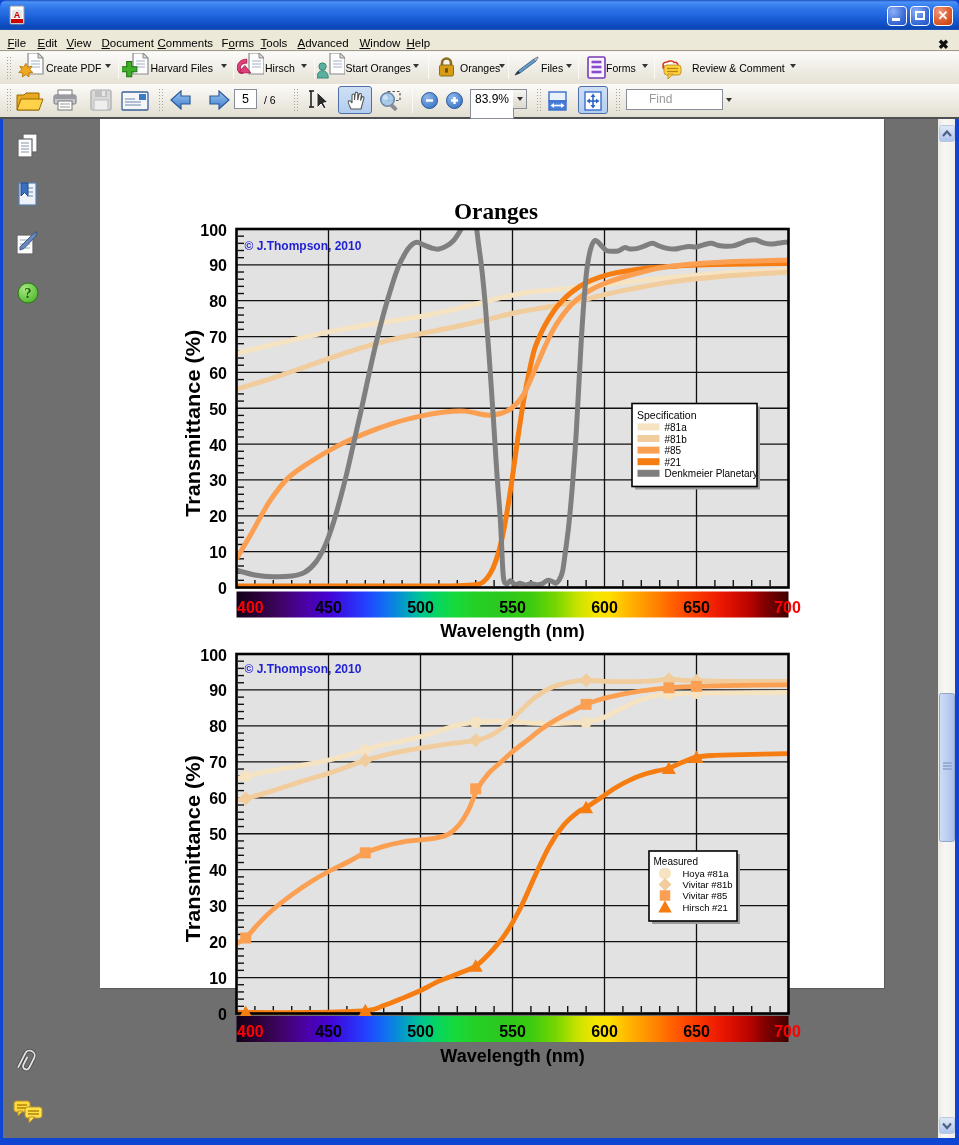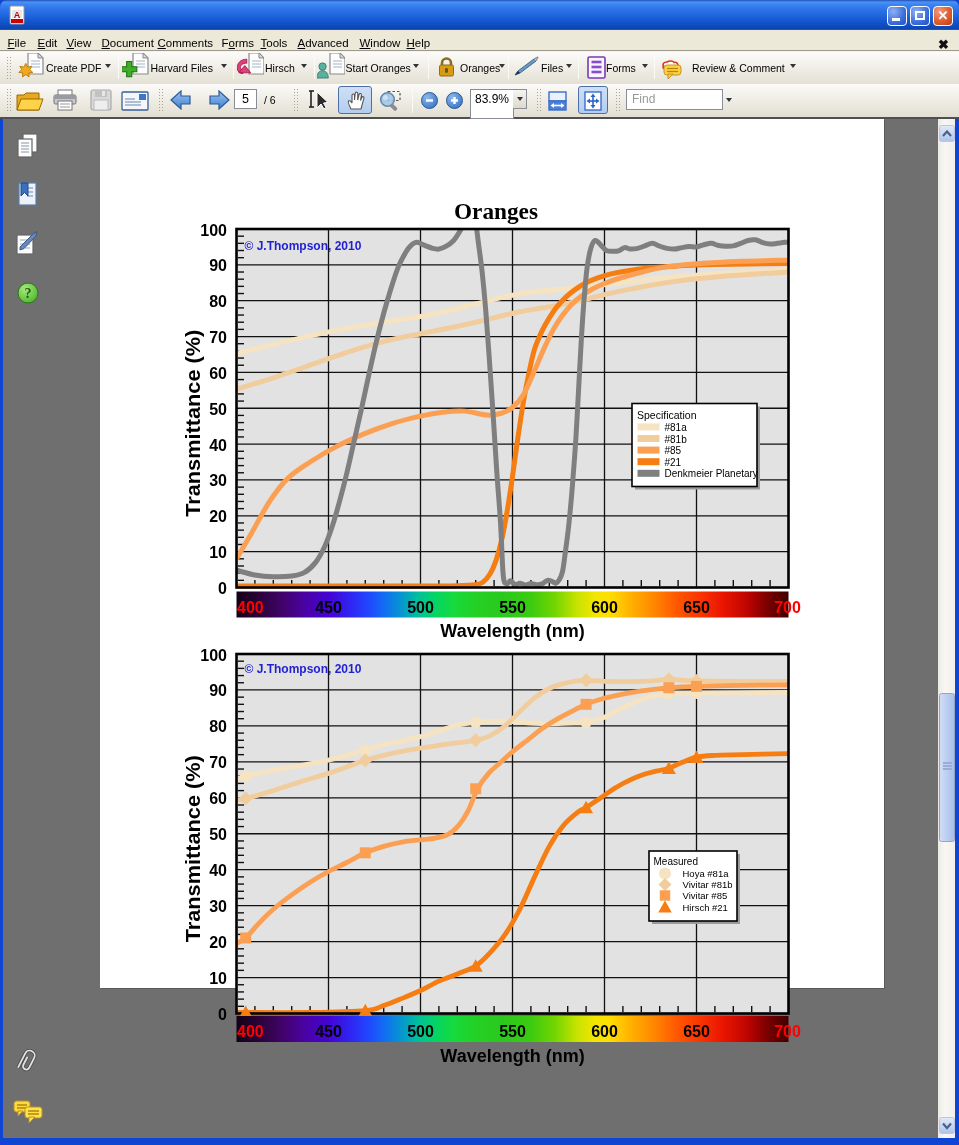--- a/index.html
+++ b/index.html
@@ -24,21 +24,21 @@
 .tbar{left:0;width:959px;background:linear-gradient(180deg,#fcfbf9 0%,#f1efe8 40%,#e2ded1 100%)}
 #tb1{top:51px;height:37px;border-top:1px solid #f5f4ee;border-bottom:1px solid #c9c5b6}
 #tb2{top:84px;height:35px;border-bottom:2.5px solid #4e4f52}
 .grip{top:4px;width:5px;background-image:radial-gradient(circle,#a9a593 34%,rgba(0,0,0,0) 40%);background-size:3px 3px}
 .tsep{width:1px;background:#c3bfae;border-right:1px solid #fbfaf6}
 .tlabel{position:absolute;font-size:10.5px;color:#000;white-space:nowrap}
 .caret{position:absolute;width:0;height:0;border-left:3.5px solid rgba(0,0,0,0);border-right:3.5px solid rgba(0,0,0,0);border-top:4px solid #333}
 .pagebox{left:234px;top:5px;width:23px;height:20px;background:#fff;border:1px solid #888d98;font-size:12.5px;text-align:center;line-height:18px}
 .zoombox{left:470px;top:5px;width:44px;height:30px;background:#fff;border:1px solid #888d98;font-size:12px;text-align:center;line-height:18px}
 .zoomdrop{left:513px;top:5px;width:14px;height:20px;background:linear-gradient(180deg,#f5f4f0,#ddd9cc);border:1px solid #888d98;border-left:none}
-.findbox{left:626px;top:5px;width:97px;height:21px;background:#fff;border:1px solid #888d98;font-size:12px;color:#999;padding-left:5px;line-height:19px}
+.findbox{left:626px;top:5px;width:97px;height:21px;background:#fff;border:1px solid #888d98;font-size:12px;color:#999;padding-left:22px;line-height:19px}
 .finddrop{left:722px;top:5px;width:15px;height:21px}
 .toolsel{border:1px solid #4d6fa8;border-radius:3px;background:linear-gradient(180deg,#cfe0f5,#b3cdef)}
 
 #docarea{left:3px;top:119px;width:952px;height:1019px;background:#6f6f6f;overflow:hidden}
 #page{left:97px;top:0px;width:784px;height:869px;background:#fff;box-shadow:1px 1px 0 #5a5a5a}
 
 #sbar{left:935px;top:0;width:17px;height:1019px;background:linear-gradient(90deg,#eceae4,#f8f7f4 40%,#f1efe9)}
 .sbtn{left:935.5px;width:16px;height:17px;border-radius:2.5px;border:1px solid #b9c8e2;background:linear-gradient(180deg,#dfe8f7,#c3d4f1 60%,#aec4ec)}
 .sbtn svg{display:block;margin:4px auto 0}
 #sthumb{left:935.5px;top:574px;width:16px;height:149px;border-radius:2.5px;border:1px solid #93a5c8;background:linear-gradient(90deg,#cfdcf5,#bccff1 50%,#a9bfe9)}

